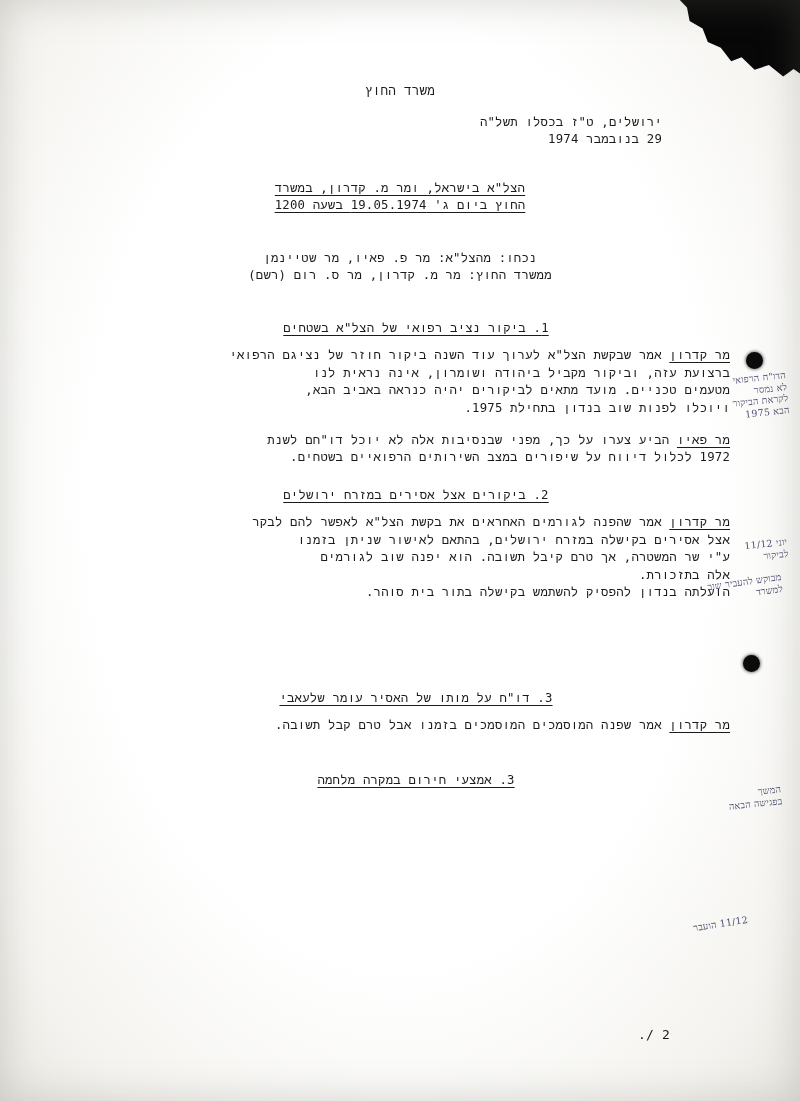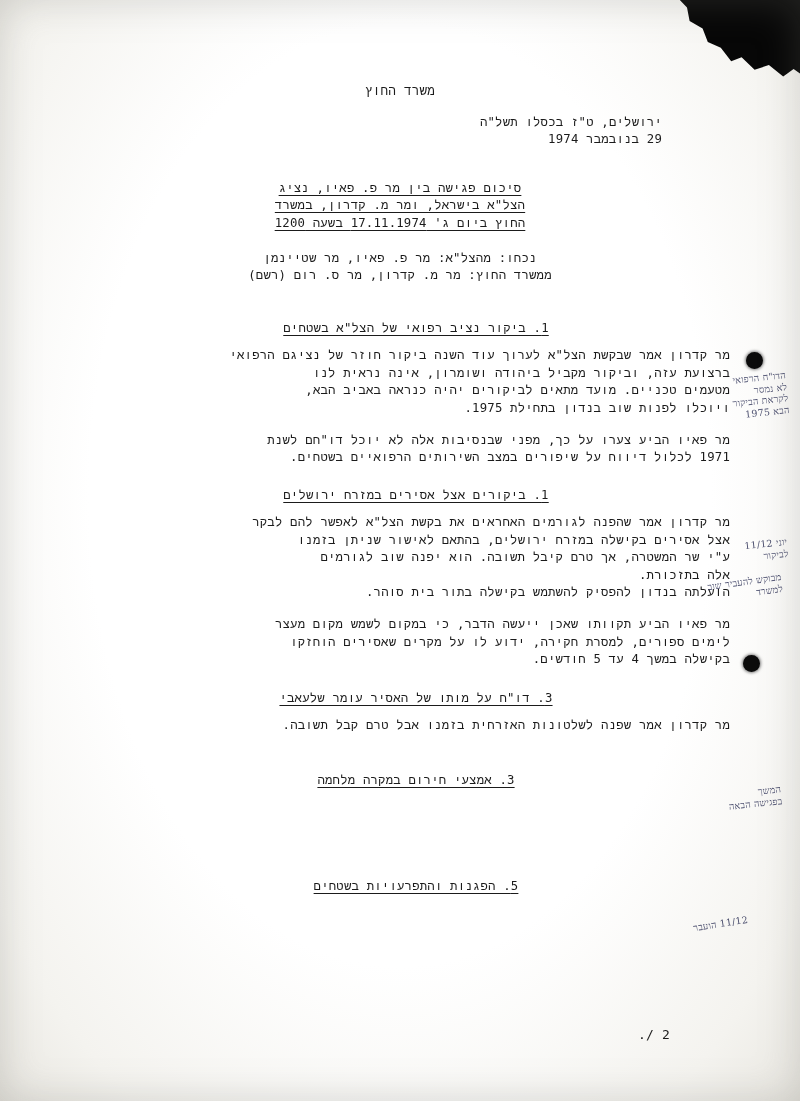--- a/index.html
+++ b/index.html
@@ -108,20 +108,21 @@
     text-decoration: underline;
     text-underline-offset: 3px;
   }
   .para {
     margin: 0 0 0 0;
     padding: 0 70px 0 80px;
     text-align: justify;
     white-space: pre-line;
   }
   .para .who {
+    text-decoration: underline;
     text-underline-offset: 3px;
   }
   .gap { height: 15px; }
 
   .footer-page {
     position: absolute;
     bottom: 58px;
     right: 130px;
     font-size: 13px;
   }
@@ -151,73 +152,66 @@
   <div class="paper"></div>
 
   <div class="doc">
 
     <div class="ministry">משרד החוץ</div>
 
     <div class="datehead">ירושלים, ט"ז בכסלו תשל"ה
 29 בנובמבר 1974</div>
 
     <div class="title">
-      <span class="line">סיכום פגישה בין מר פ. פאיו, נציג</span>
       <span class="line">הצל"א בישראל, ומר מ. קדרון, במשרד</span>
-      <span class="line">החוץ ביום ג' 17.11.1974 בשעה 1200</span>
+      <span class="line">החוץ ביום ג' 19.05.1974 בשעה 1200</span>
     </div>
 
     <div class="present">נכחו:  מהצל"א:  מר פ. פאיו, מר שטיינמן
 ממשרד החוץ: מר מ. קדרון, מר ס. רום (רשם)</div>
 
     <div class="section" style="top:320px;">
       <div class="heading">
         <span>1.  ביקור נציב רפואי של הצל"א בשטחים</span>
       </div>
       <p class="para"><span class="who">מר קדרון</span><span> אמר שבקשת הצל"א לערוך עוד השנה ביקור חוזר של נציגם הרפואי
 ברצועת עזה, וביקור מקביל ביהודה ושומרון, אינה נראית לנו
 מטעמים טכניים.  מועד מתאים לביקורים יהיה כנראה באביב הבא,
 ויוכלו לפנות שוב בנדון בתחילת 1975.</span></p>
       <div class="gap"></div>
       <p class="para"><span class="who">מר פאיו</span><span> הביע צערו על כך, מפני שבנסיבות אלה לא יוכל דו"חם לשנת
-1971 לכלול דיווח על שיפורים במצב השירותים הרפואיים בשטחים.</span></p>
+1972 לכלול דיווח על שיפורים במצב השירותים הרפואיים בשטחים.</span></p>
     </div>
 
     <div class="section" style="top:487px;">
       <div class="heading">
-        <span>1.  ביקורים אצל אסירים במזרח ירושלים</span>
+        <span>2.  ביקורים אצל אסירים במזרח ירושלים</span>
       </div>
       <p class="para"><span class="who">מר קדרון</span><span> אמר שהפנה לגורמים האחראים את בקשת הצל"א לאפשר להם לבקר
 אצל אסירים בקישלה במזרח ירושלים, בהתאם לאישור שניתן בזמנו
 ע"י שר המשטרה, אך טרם קיבל תשובה.  הוא יפנה שוב לגורמים
 אלה בתזכורת.
              הועלתה בנדון להפסיק להשתמש בקישלה בתור בית סוהר.</span></p>
       <div class="gap"></div>
-      <p class="para"><span class="who">מר פאיו</span><span> הביע תקוותו שאכן ייעשה הדבר, כי במקום לשמש מקום מעצר
-לימים ספורים, למסרת חקירה, ידוע לו על מקרים שאסירים הוחזקו
-בקישלה במשך 4 עד 5 חודשים.</span></p>
     </div>
 
     <div class="section" style="top:690px;">
       <div class="heading">
         <span>3.  דו"ח על מותו של האסיר עומר שלעאבי</span>
       </div>
-      <p class="para"><span class="who">מר קדרון</span><span> אמר שפנה לשלטונות האזרחית בזמנו אבל טרם קבל תשובה.</span></p>
+      <p class="para"><span class="who">מר קדרון</span><span> אמר שפנה המוסמכים המוסמכים בזמנו אבל טרם קבל תשובה.</span></p>
     </div>
 
     <div class="section" style="top:772px;">
       <div class="heading">
         <span>3.  אמצעי חירום במקרה מלחמה</span>
       </div>
     </div>
 
     <div class="section" style="top:878px;">
-      <div class="heading">
-        <span>5.  הפגנות והתפרעויות בשטחים</span>
-      </div>
       <div class="gap"></div>
     </div>
 
     <div class="footer-page">2 /.</div>
 
     <div class="hand a1">הדו"ח הרפואי
 לא נמסר
 לקראת הביקור
 הבא 1975</div>
     <div class="hand a2">יוני 11/12

